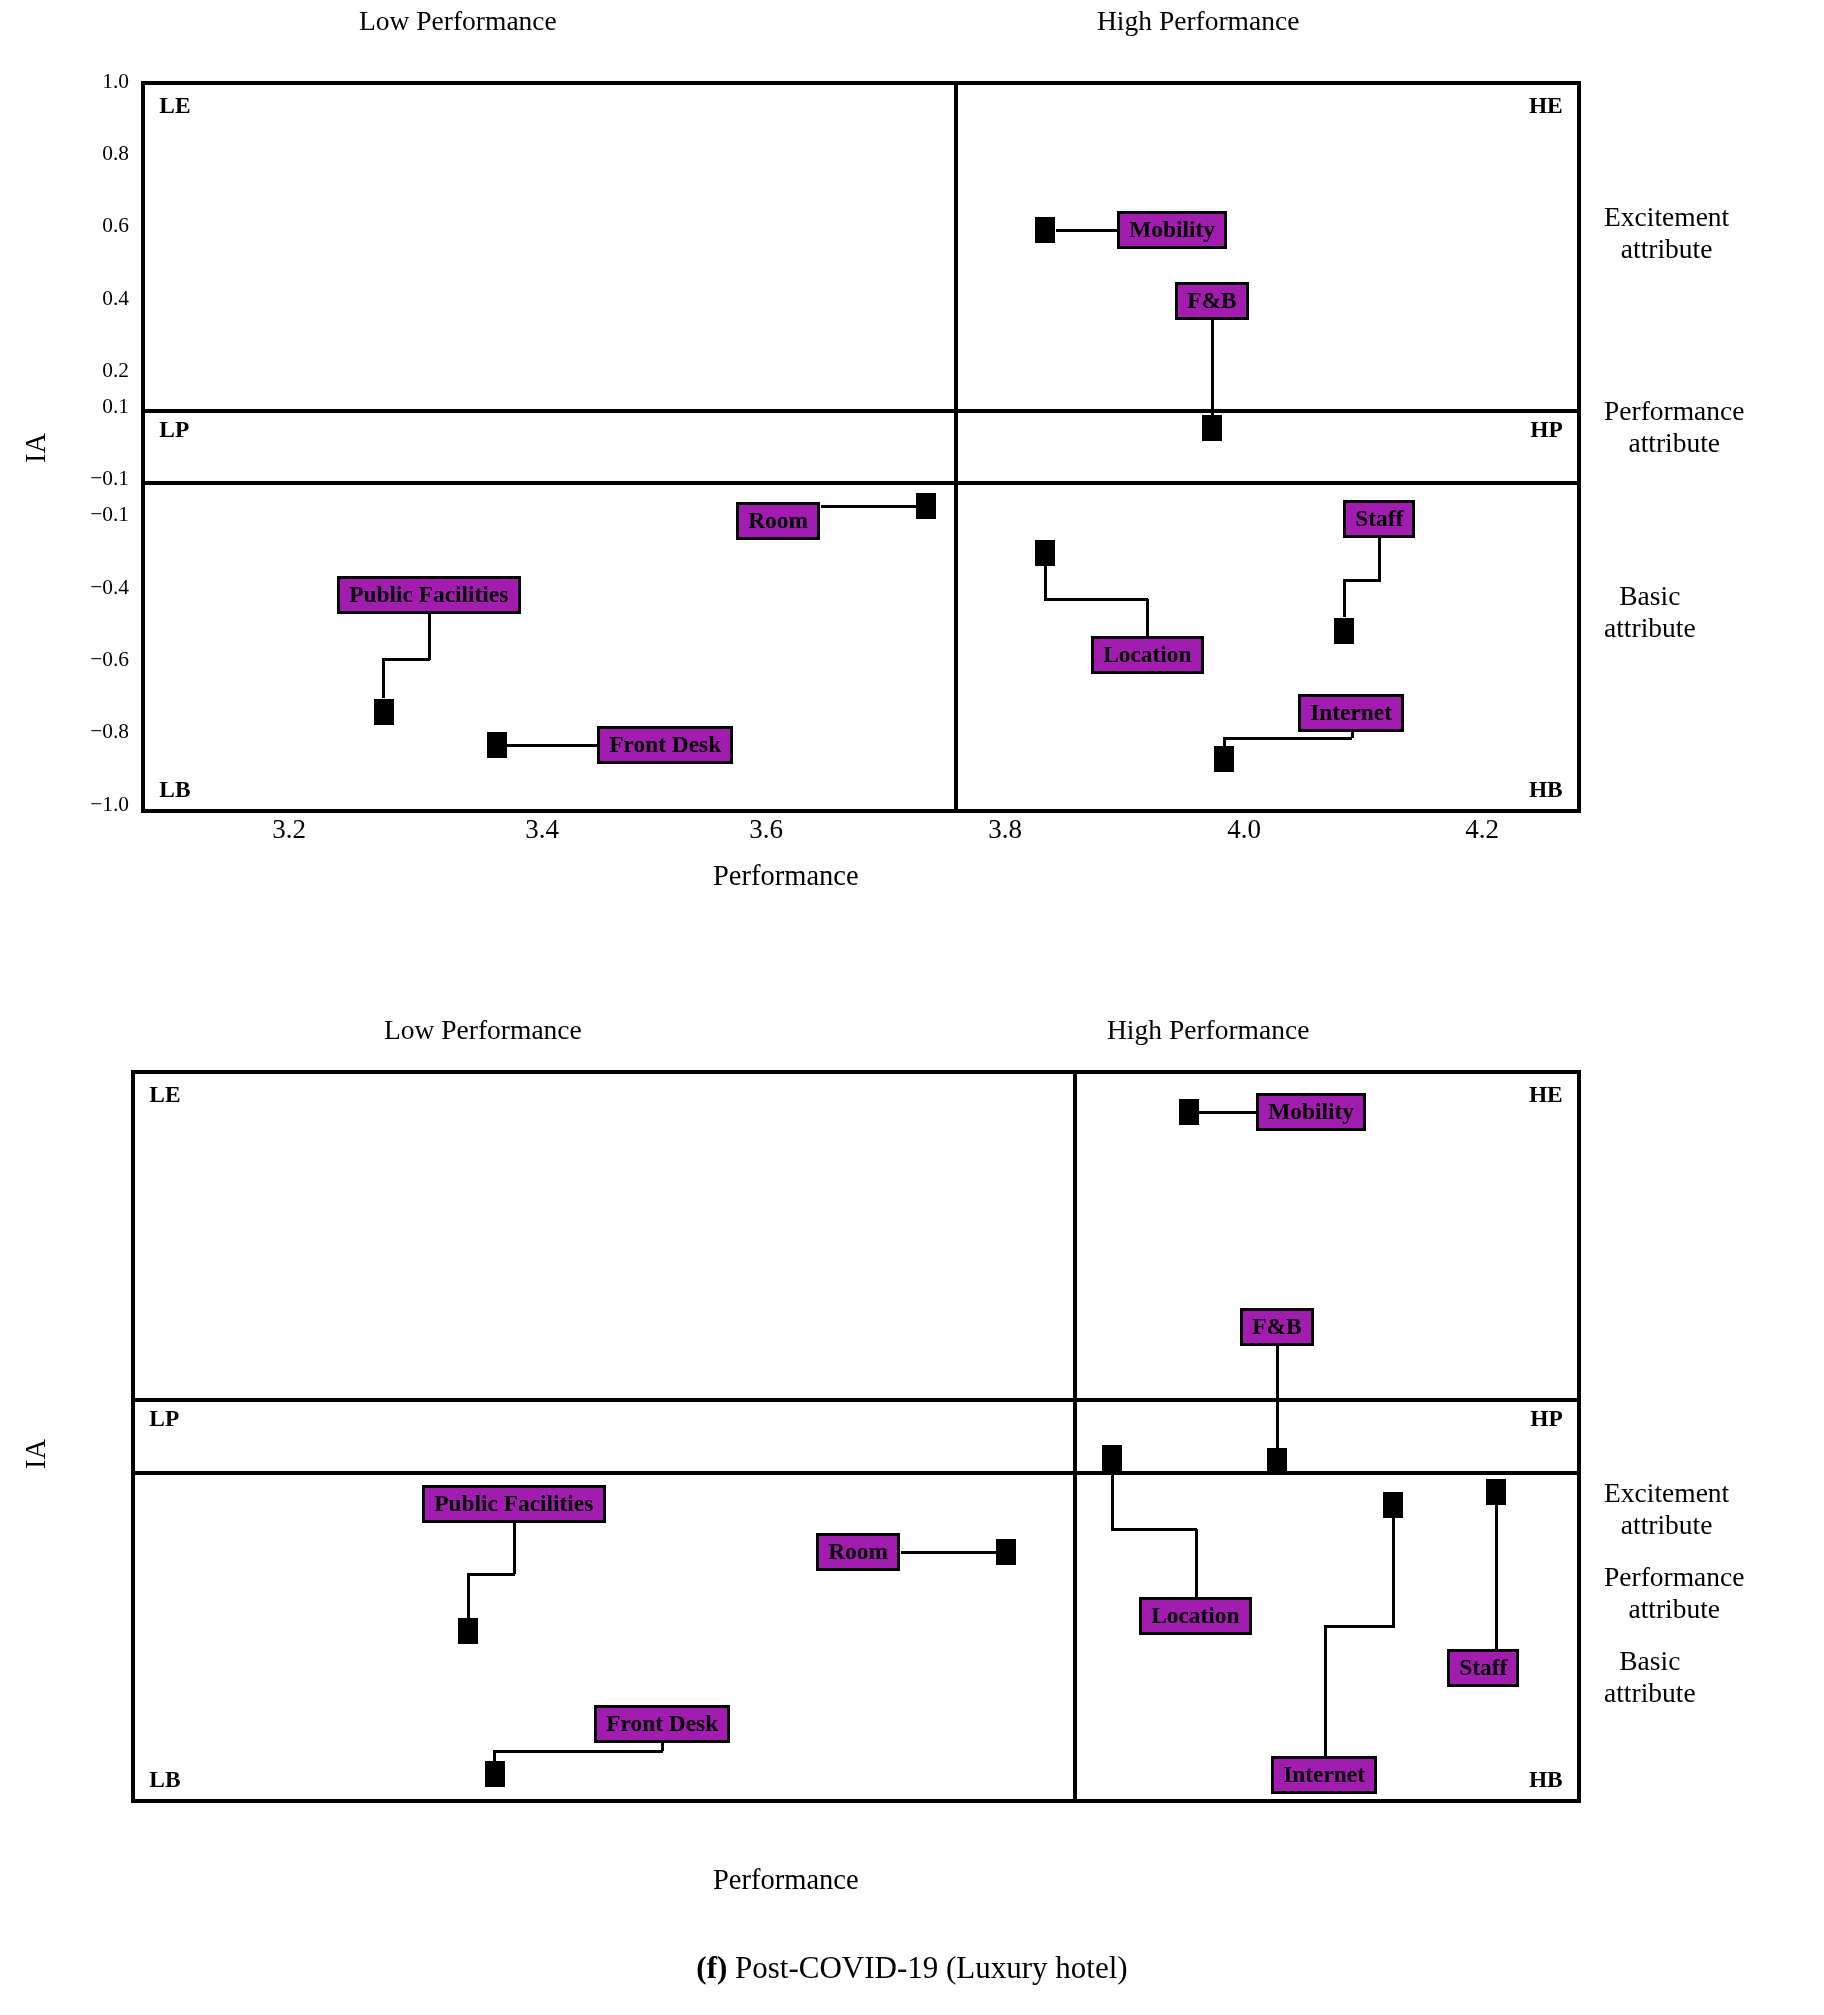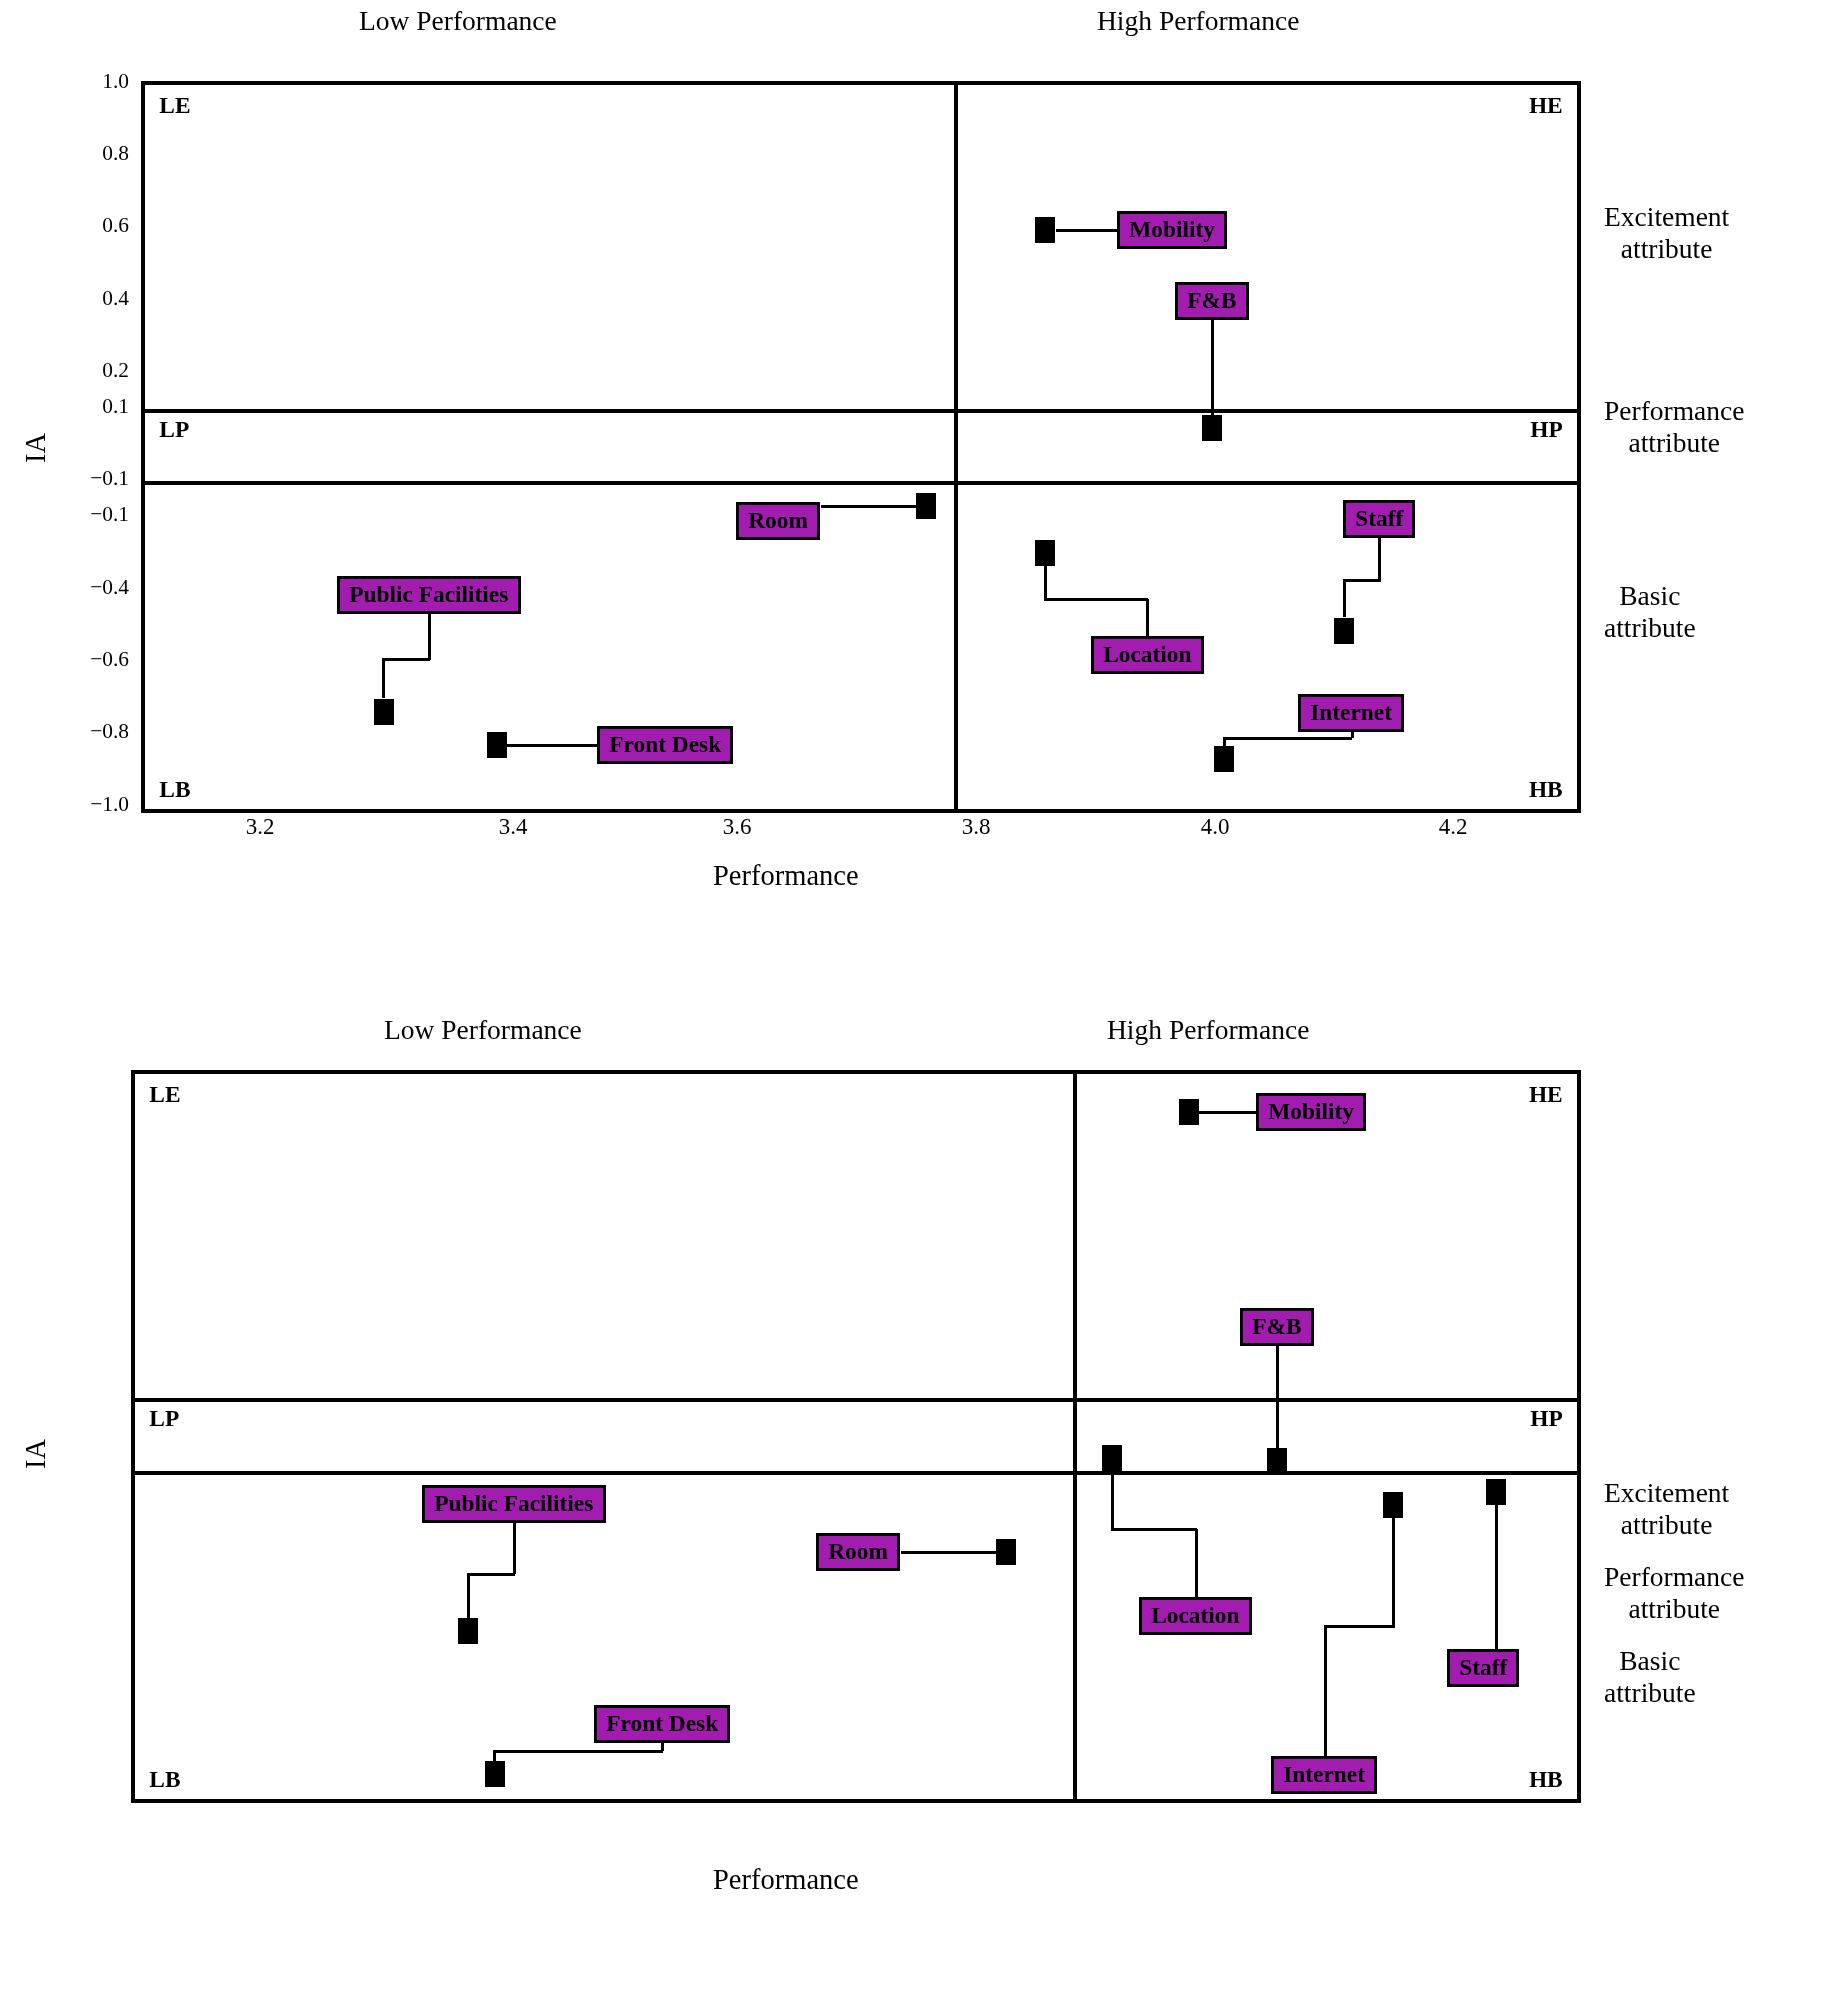--- a/index.html
+++ b/index.html
@@ -2,21 +2,21 @@
 <html style="font-size:8.1px"><head>
 <meta charset="utf-8">
 <style>
   html,body{margin:0;padding:0;background:#fff;}
   body{width:1824px;height:2015px;font-family:"Liberation Serif",serif;color:#000;position:relative;}
   .panel{position:absolute;left:0;width:1556px;}
   .hdr{position:absolute;font-size:27.5px;white-space:nowrap;}
   .axis-title-y{position:absolute;font-size:28.5px;transform:rotate(-90deg);transform-origin:left top;white-space:nowrap;}
   .axis-title-x{position:absolute;font-size:28.5px;white-space:nowrap;}
   .ytick{position:absolute;font-size:21.4px;text-align:right;white-space:nowrap;}
-  .xtick{position:absolute;font-size:23px;text-align:center;white-space:nowrap;}
+  .xtick{position:absolute;font-size:27px;text-align:right;white-space:nowrap;}
   .plot{position:absolute;box-sizing:border-box;border:4.6px solid #000;background:#fff;}
   .vline{position:absolute;width:3.6px;background:#000;top:0;bottom:0;}
   .hline{position:absolute;height:3.6px;background:#000;left:0;right:0;}
   .corner{position:absolute;font-size:23.4px;font-weight:bold;white-space:nowrap;}
   .marker{position:absolute;background:#000;width:20.4px;height:26.5px;margin-left:-10.2px;margin-top:-13.2px;}
   .lbl{position:absolute;box-sizing:border-box;border:3.1px solid #000;background:#a21caf;
        font-size:23.4px;font-weight:bold;white-space:nowrap;display:flex;align-items:center;
        justify-content:center;padding:4.1px 9.2px;line-height:1;}
   .lead{position:absolute;background:#000;}
   .lead-h{height:2.5px;}
@@ -187,14 +187,17 @@
   </div>
   <div class="side" style="left:1604px;top:550px;">
     <div>Performance</div>
     <div>attribute</div>
   </div>
   <div class="side" style="left:1604px;top:634px;">
     <div>Basic</div>
     <div>attribute</div>
   </div>
 
+  <div class="cap" style="top:939px;">
+    <b>(f)</b><span> Post-COVID-19 (Luxury hotel)</span>
+  </div>
 </div>
 
 
 </body></html>

